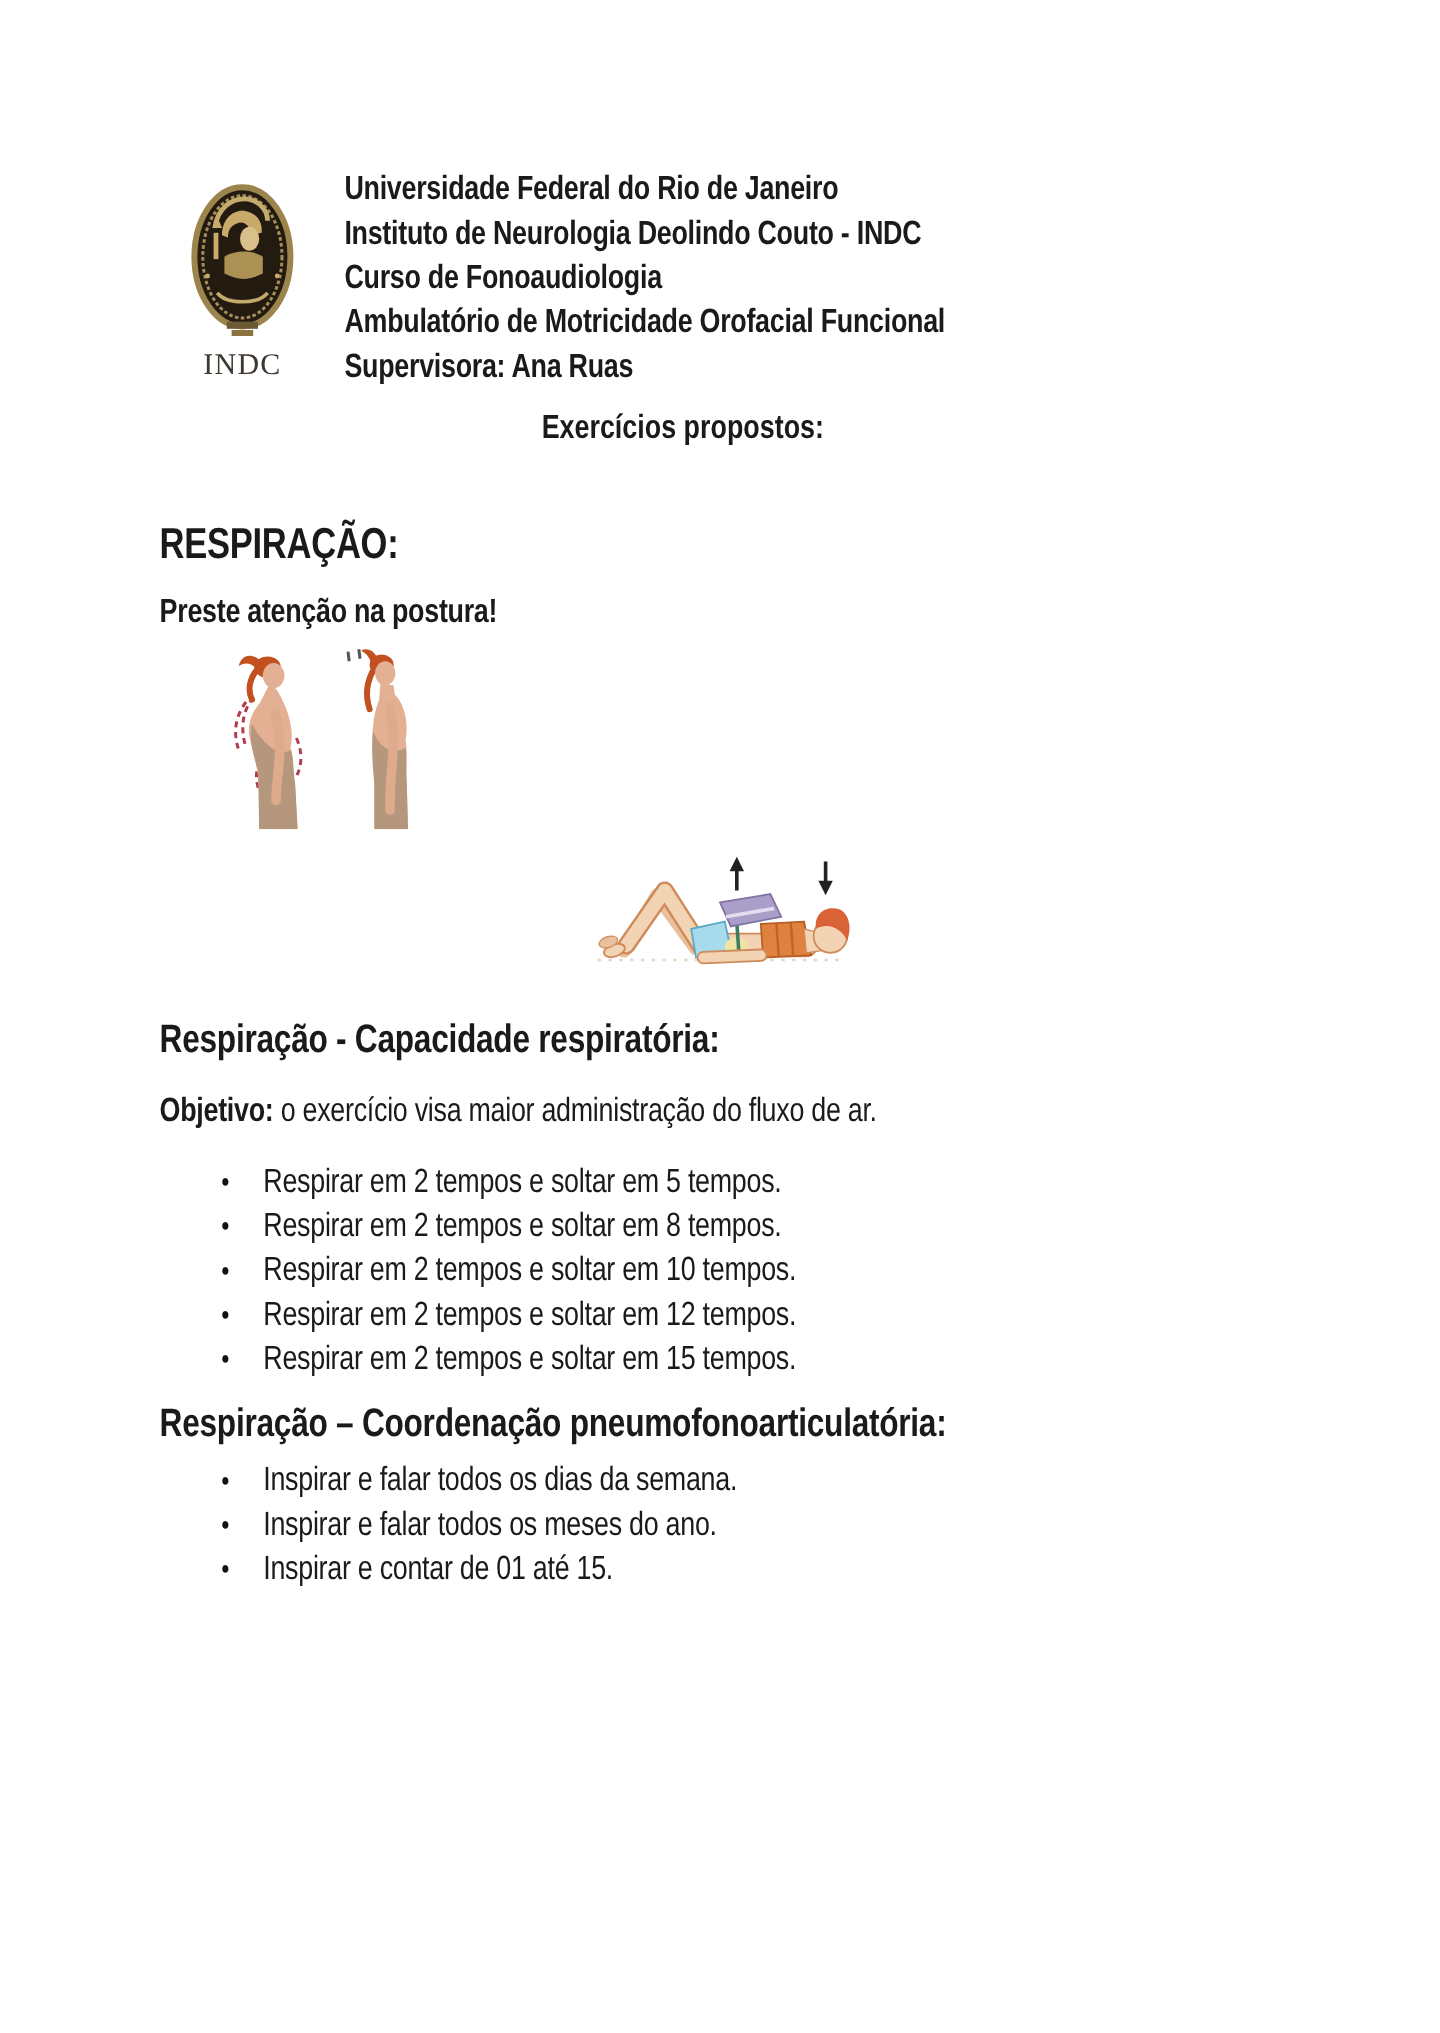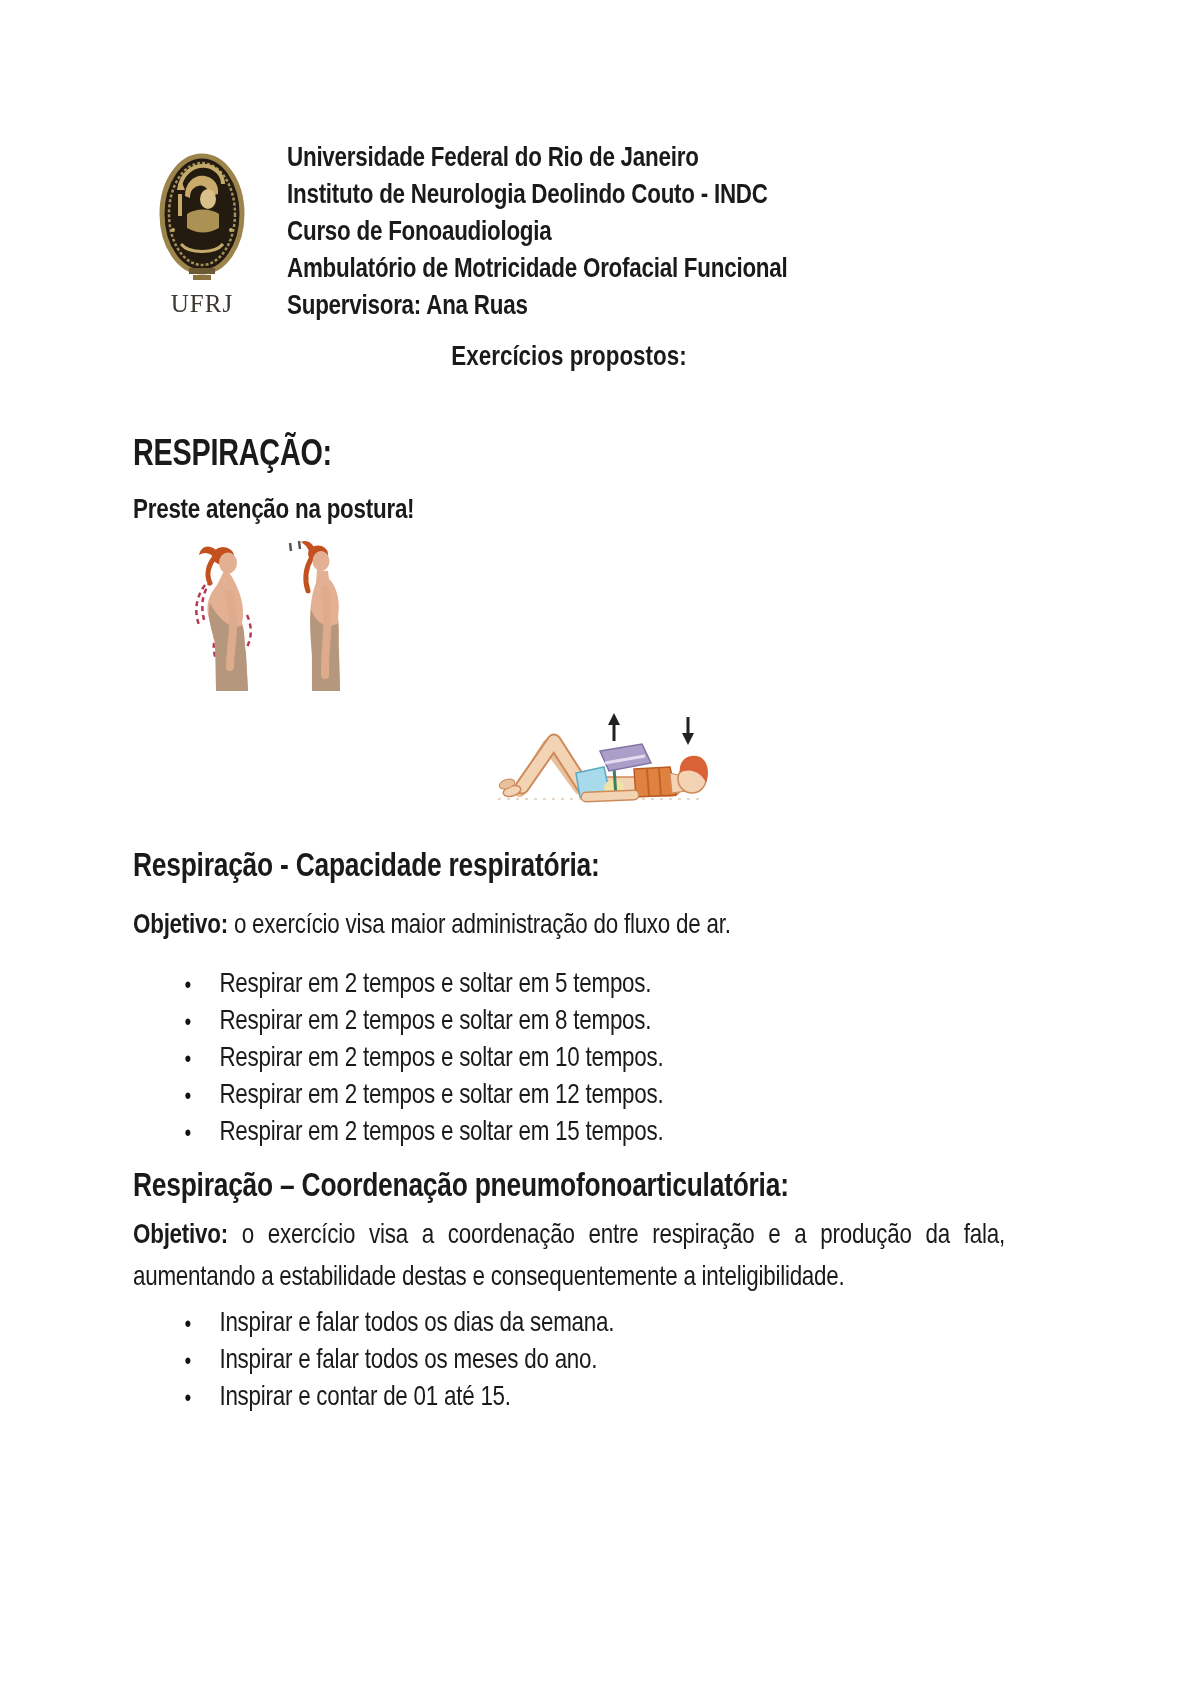--- a/index.html
+++ b/index.html
@@ -67,21 +67,21 @@
         <ellipse cx="49" cy="47" rx="8" ry="10" fill="#d9c08a"></ellipse>
         <path d="M28,62 C36,56 52,56 60,62 L60,76 C48,82 40,82 28,76 Z" fill="#ab9154"></path>
         <rect x="19" y="42" width="4" height="22" fill="#c9aa6a"></rect>
         <path d="M18,38 L22,28 L26,38 Z" fill="#c9aa6a"></path>
         <path d="M22,92 C30,102 56,102 64,92" fill="none" stroke="#c4ab6b" stroke-width="3"></path>
         <circle cx="14" cy="78" r="2" fill="#c4ab6b"></circle>
         <circle cx="72" cy="78" r="2" fill="#c4ab6b"></circle>
         <rect x="30" y="116" width="26" height="6" fill="#6b5a33"></rect>
         <rect x="34" y="123" width="18" height="5" fill="#8a7340"></rect>
       </svg>
-      <div class="ufrj-label">UFRJ</div>
+      <div class="ufrj-label">INDC</div>
     </div>
     <div class="header-lines nx">
       <div>Universidade Federal do Rio de Janeiro</div>
       <div>Instituto de Neurologia Deolindo Couto - INDC</div>
       <div>Curso de Fonoaudiologia</div>
       <div>Ambulatório de Motricidade Orofacial Funcional</div>
       <div>Supervisora: Ana Ruas</div>
     </div>
   </div>
 
@@ -166,26 +166,20 @@
     <li>Respirar em 2 tempos e soltar em 5 tempos.</li>
     <li>Respirar em 2 tempos e soltar em 8 tempos.</li>
     <li>Respirar em 2 tempos e soltar em 10 tempos.</li>
     <li>Respirar em 2 tempos e soltar em 12 tempos.</li>
     <li>Respirar em 2 tempos e soltar em 15 tempos.</li>
   </ul>
 
   
   <div class="h-section h2nd nx">Respiração – Coordenação pneumofonoarticulatória:</div>
 
-  <div class="obj2">
-    <div class="nx jline">
-      <span class="bold">Objetivo:</span><span> o exercício visa a coordenação entre respiração e a produção da fala,</span>
-    </div>
-    <div class="nx">aumentando a estabilidade destas e consequentemente a inteligibilidade.</div>
-  </div>
 
   <ul class="blist tight nx">
     <li>Inspirar e falar todos os dias da semana.</li>
     <li>Inspirar e falar todos os meses do ano.</li>
     <li>Inspirar e contar de 01 até 15.</li>
   </ul>
 
 </div>
 
 </body></html>

